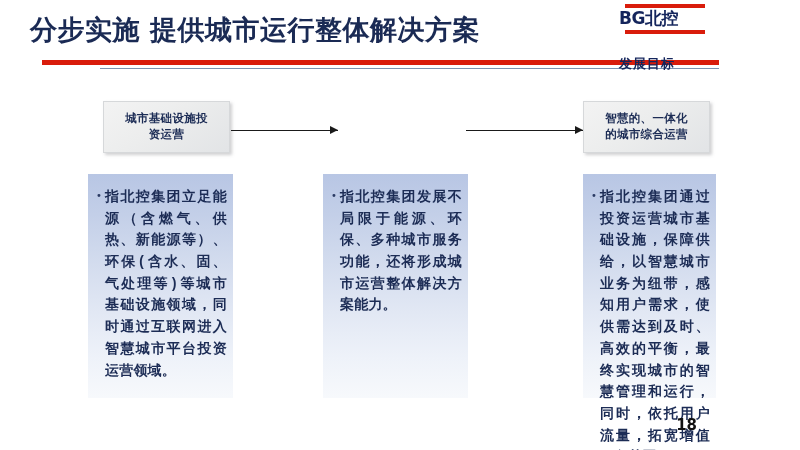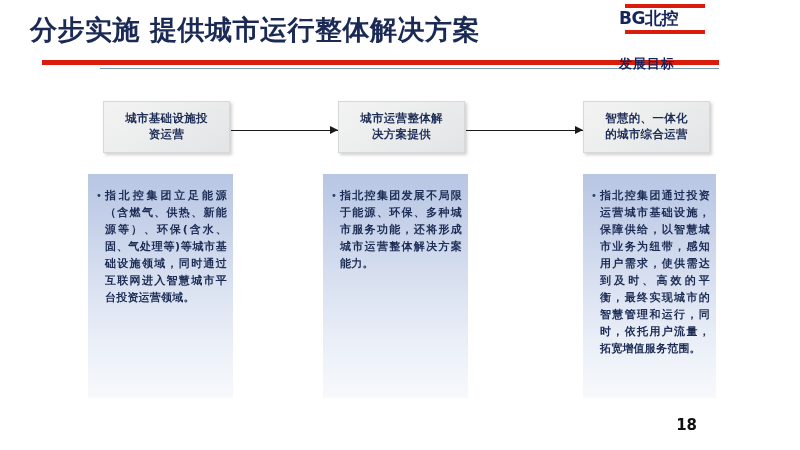--- a/index.html
+++ b/index.html
@@ -170,27 +170,28 @@
     flex: 0 0 auto;
     width: 9px;
     color: #2a3a63;
     font-size: 10px;
     line-height: 16px;
     text-align: left;
     padding-top: 1px;
   }
   .bullet-text {
     flex: 1 1 auto;
-    font-size: 11px;
+    font-size: 14px;
     font-weight: bold;
     color: #1c2c55;
     line-height: 1.55;
     letter-spacing: 0.2px;
     text-align: justify;
     word-break: break-all;
+    font-family: Liberation Mono, monospace;
   }
 
   
   .page-number {
     position: absolute;
     right: 22px;
     bottom: 16px;
     font-size: 15px;
     font-weight: bold;
     color: #111111;
@@ -208,23 +209,20 @@
   <div class="logo">
     <div class="logo-bar top"></div>
     <div class="logo-main">BG北控</div>
     <div class="logo-bar bottom"></div>
     <div class="logo-sub">发展目标</div>
   </div>
 
   <div class="flow-box" id="flow-box-0">
     <div class="flow-box-label">城市基础设施投资运营</div>
   </div>
-  <div class="flow-box" id="flow-box-1">
-    <div class="flow-box-label">城市运营整体解决方案提供</div>
-  </div>
   <div class="flow-box" id="flow-box-2">
     <div class="flow-box-label">智慧的、一体化的城市综合运营</div>
   </div>
 
   <div class="arrow" id="arrow-0">
     <div class="arrow-line"></div>
     <div class="arrow-head"></div>
   </div>
   <div class="arrow" id="arrow-1">
     <div class="arrow-line"></div>

